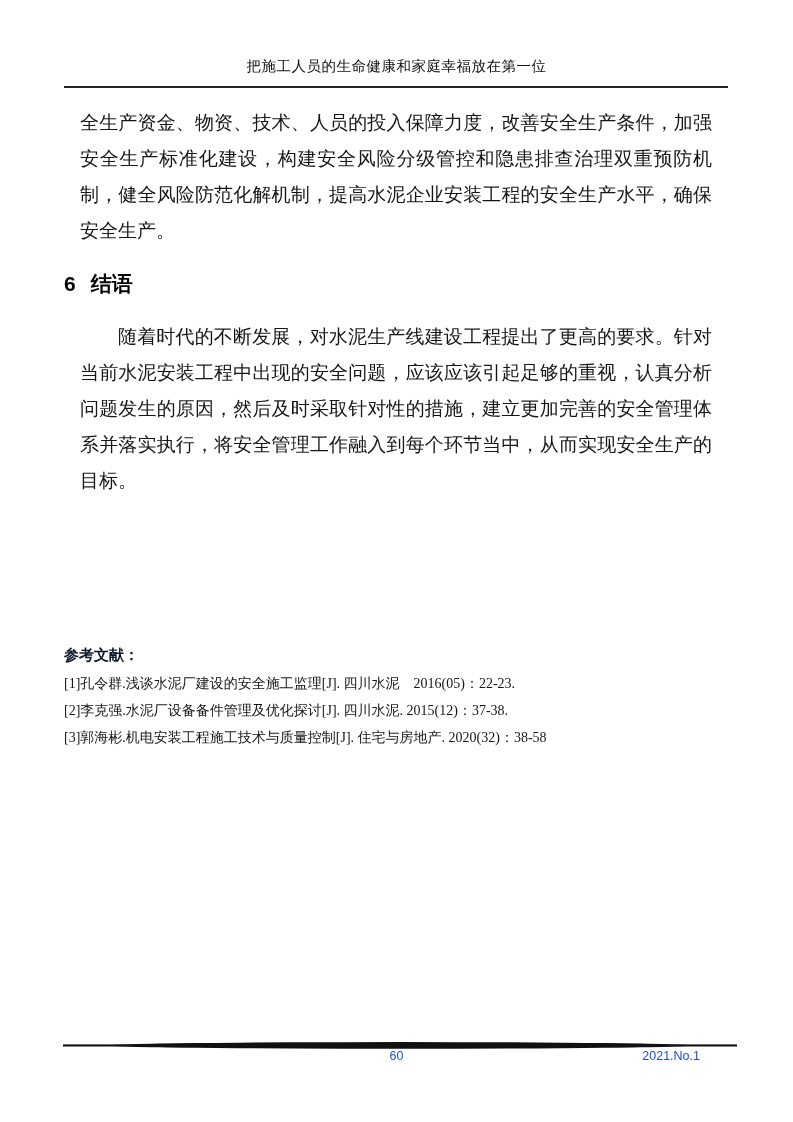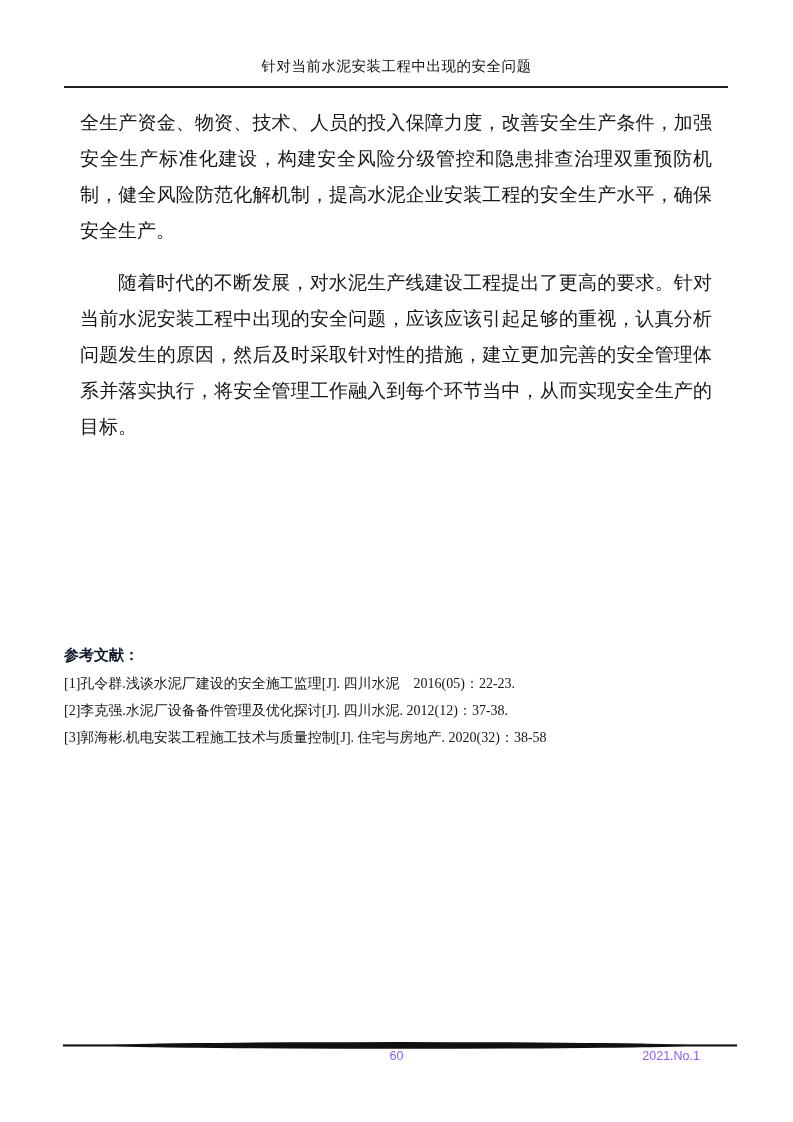--- a/index.html
+++ b/index.html
@@ -67,51 +67,54 @@
   .footer-bar {
     position: absolute;
     top: 1042px; left: 63px; width: 674px; height: 7px;
   }
   .footer-row {
     position: absolute;
     top: 1049px; left: 0; width: 100%;
     height: 18px;
     font-family: "Liberation Sans", "DejaVu Sans", sans-serif;
     font-size: 12.5px;
-    color: #8b5cf6;
+    color: #1d4ed8;
   }
   .page-number {
     position: absolute;
     left: 0; width: 100%;
     text-align: center;
   }
   .issue-label {
     position: absolute;
     right: 93px;
     text-align: left;
   }
 </style>
 </head>
 <body>
 
 <div class="page">
 
-  <div class="header-title">针对当前水泥安装工程中出现的安全问题</div>
+  <div class="header-title">把施工人员的生命健康和家庭幸福放在第一位</div>
 
   <div class="header-rule"></div>
 
   <div class="content">
     <p>全生产资金、物资、技术、人员的投入保障力度，改善安全生产条件，加强安全生产标准化建设，构建安全风险分级管控和隐患排查治理双重预防机制，健全风险防范化解机制，提高水泥企业安装工程的安全生产水平，确保安全生产。</p>
+    <h2 class="section-heading">
+      <span class="num">6</span><span>结语</span>
+    </h2>
     <p class="indent">随着时代的不断发展，对水泥生产线建设工程提出了更高的要求。针对当前水泥安装工程中出现的安全问题，应该应该引起足够的重视，认真分析问题发生的原因，然后及时采取针对性的措施，建立更加完善的安全管理体系并落实执行，将安全管理工作融入到每个环节当中，从而实现安全生产的目标。</p>
   </div>
 
   <div class="references">
     <p class="references-heading">参考文献：</p>
     <p class="reference-item">[1]孔令群.浅谈水泥厂建设的安全施工监理[J]. 四川水泥　2016(05)：22-23.</p>
-    <p class="reference-item">[2]李克强.水泥厂设备备件管理及优化探讨[J]. 四川水泥. 2012(12)：37-38.</p>
+    <p class="reference-item">[2]李克强.水泥厂设备备件管理及优化探讨[J]. 四川水泥. 2015(12)：37-38.</p>
     <p class="reference-item">[3]郭海彬.机电安装工程施工技术与质量控制[J]. 住宅与房地产. 2020(32)：38-58</p>
   </div>
 
   <svg class="footer-bar" viewBox="0 0 674 7" preserveAspectRatio="none" width="674" height="7">
     <rect x="0" y="2.4" width="674" height="2.1" fill="#111111"></rect>
     <ellipse cx="337" cy="3.4" rx="290" ry="3.3" fill="#111111"></ellipse>
   </svg>
 
   <div class="footer-row">
     <span class="page-number">60</span>

